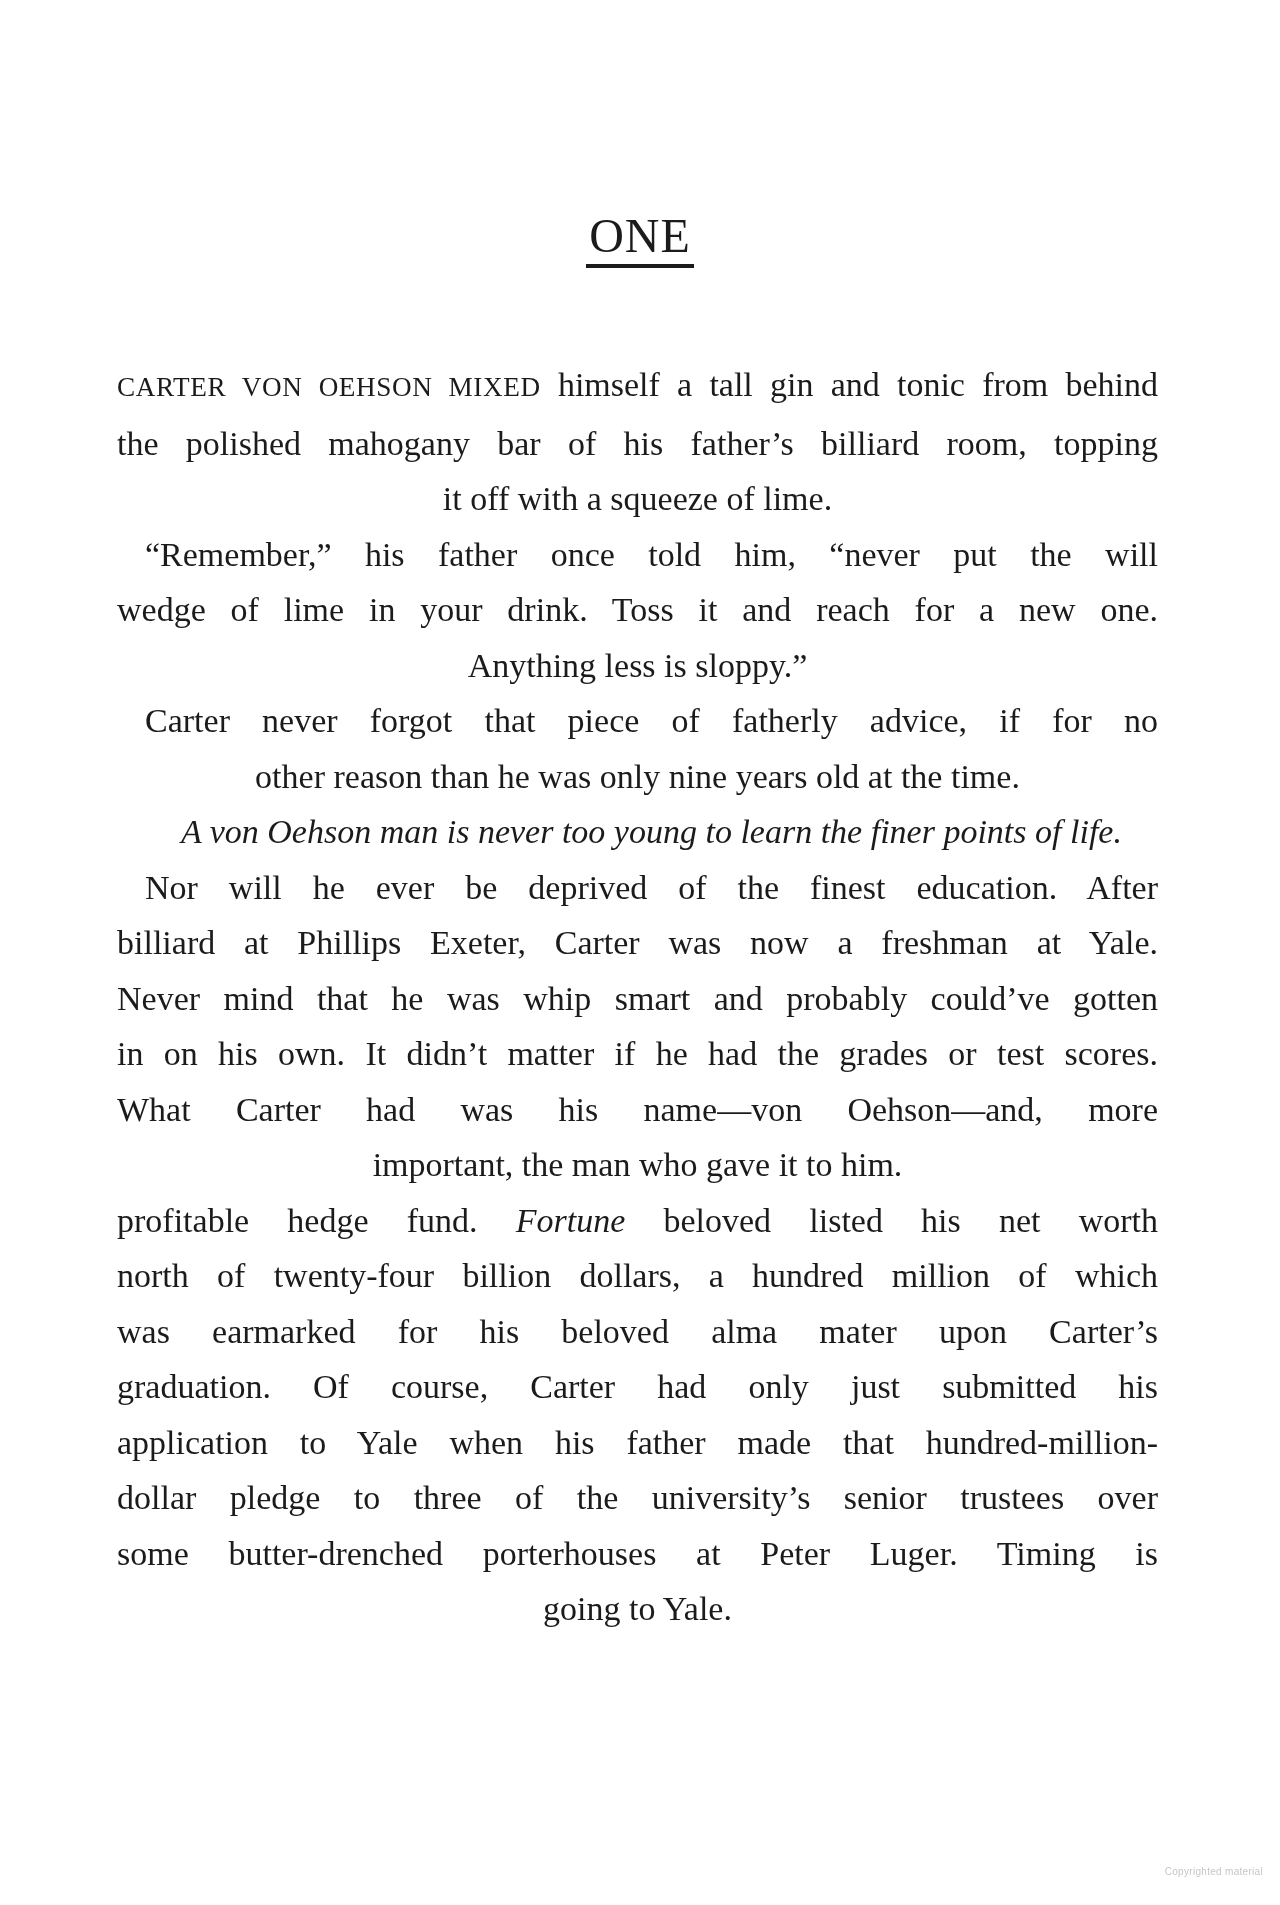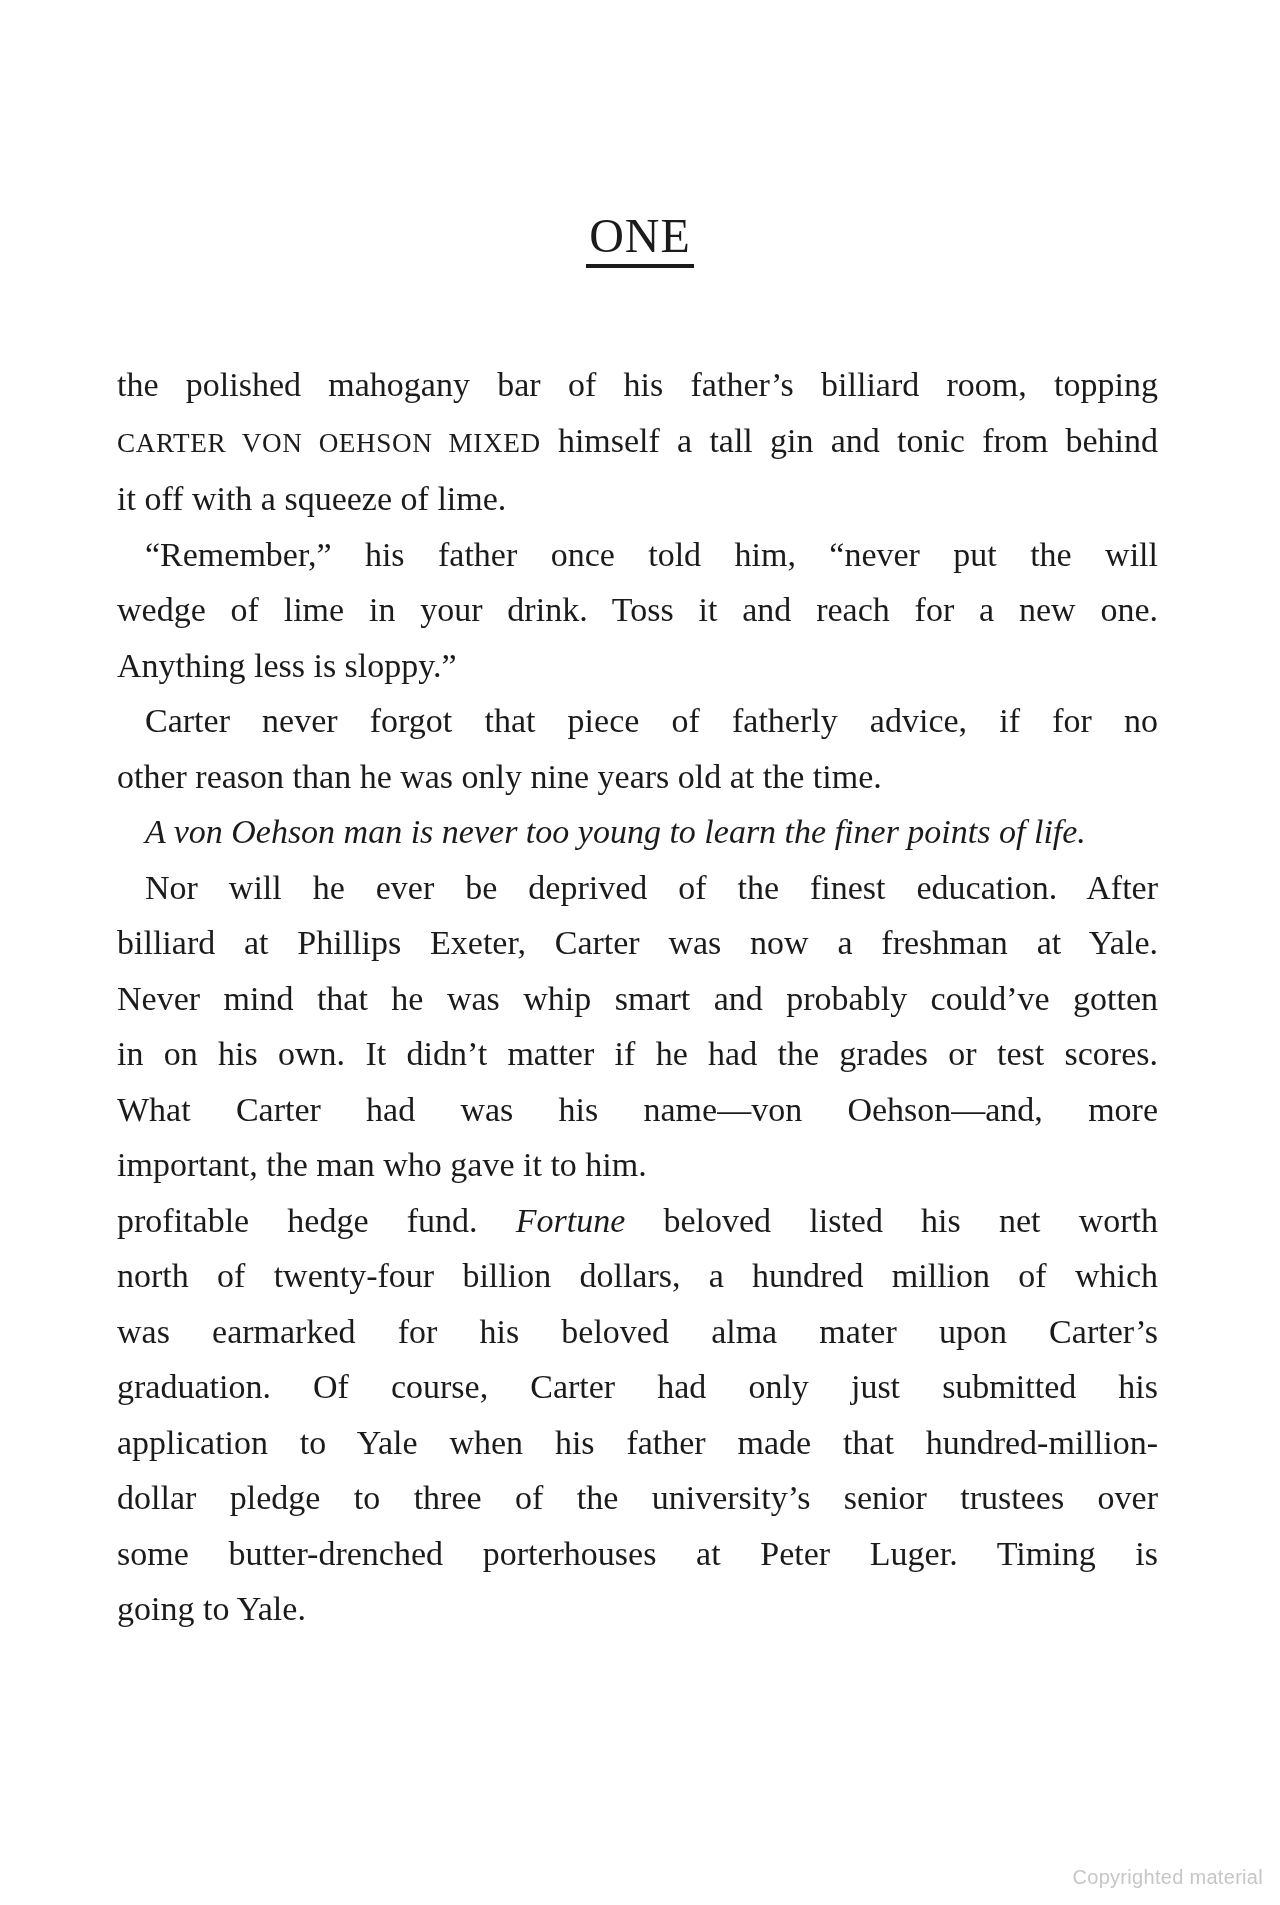--- a/index.html
+++ b/index.html
@@ -40,21 +40,21 @@
   .body-text {
     position: absolute;
     left: 117px;
     top: 357px;
     width: 1041px;
     font-size: 34px;
     line-height: 55.5px;
     color: var(--ink, #1b1b1b);
   }
   .line {
-    text-align: left;
+    text-align: center;
   }
   .line.just {
     text-align: justify;
     -moz-text-align-last: justify;
     text-align-last: justify;
   }
   .line.indent {
     text-indent: 28px;
   }
   .smallcaps {
@@ -62,34 +62,34 @@
     letter-spacing: 0.6px;
   }
   .italic {
     font-style: italic;
   }
   .watermark {
     position: absolute;
     top: 1866px;
     right: 17px;
     font-family: "Liberation Sans", sans-serif;
-    font-size: 20px;
+    font-size: 10px;
     letter-spacing: 0.3px;
     color: var(--wm, #c6c6c6);
   }
 </style>
 </head>
 <body>
 
 <div class="page">
   <h1 class="chapter"><span class="chapter-text">ONE</span></h1>
 
   <div class="body-text">
+      <div class="line just"><span class="smallcaps">CARTER VON OEHSON MIXED</span><span> himself a tall gin and tonic from behind</span></div>
       <div class="line just"><span>the polished mahogany bar of his father’s billiard room, topping</span></div>
-      <div class="line just"><span class="smallcaps">CARTER VON OEHSON MIXED</span><span> himself a tall gin and tonic from behind</span></div>
       <div class="line"><span>it off with a squeeze of lime.</span></div>
       <div class="line just indent"><span>“Remember,” his father once told him, “never put the will</span></div>
       <div class="line just"><span>wedge of lime in your drink. Toss it and reach for a new one.</span></div>
       <div class="line"><span>Anything less is sloppy.”</span></div>
       <div class="line just indent"><span>Carter never forgot that piece of fatherly advice, if for no</span></div>
       <div class="line"><span>other reason than he was only nine years old at the time.</span></div>
       <div class="line indent"><span class="italic">A von Oehson man is never too young to learn the finer points of life.</span></div>
       <div class="line just indent"><span>Nor will he ever be deprived of the finest education. After</span></div>
       <div class="line just"><span>billiard at Phillips Exeter, Carter was now a freshman at Yale.</span></div>
       <div class="line just"><span>Never mind that he was whip smart and probably could’ve gotten</span></div>

